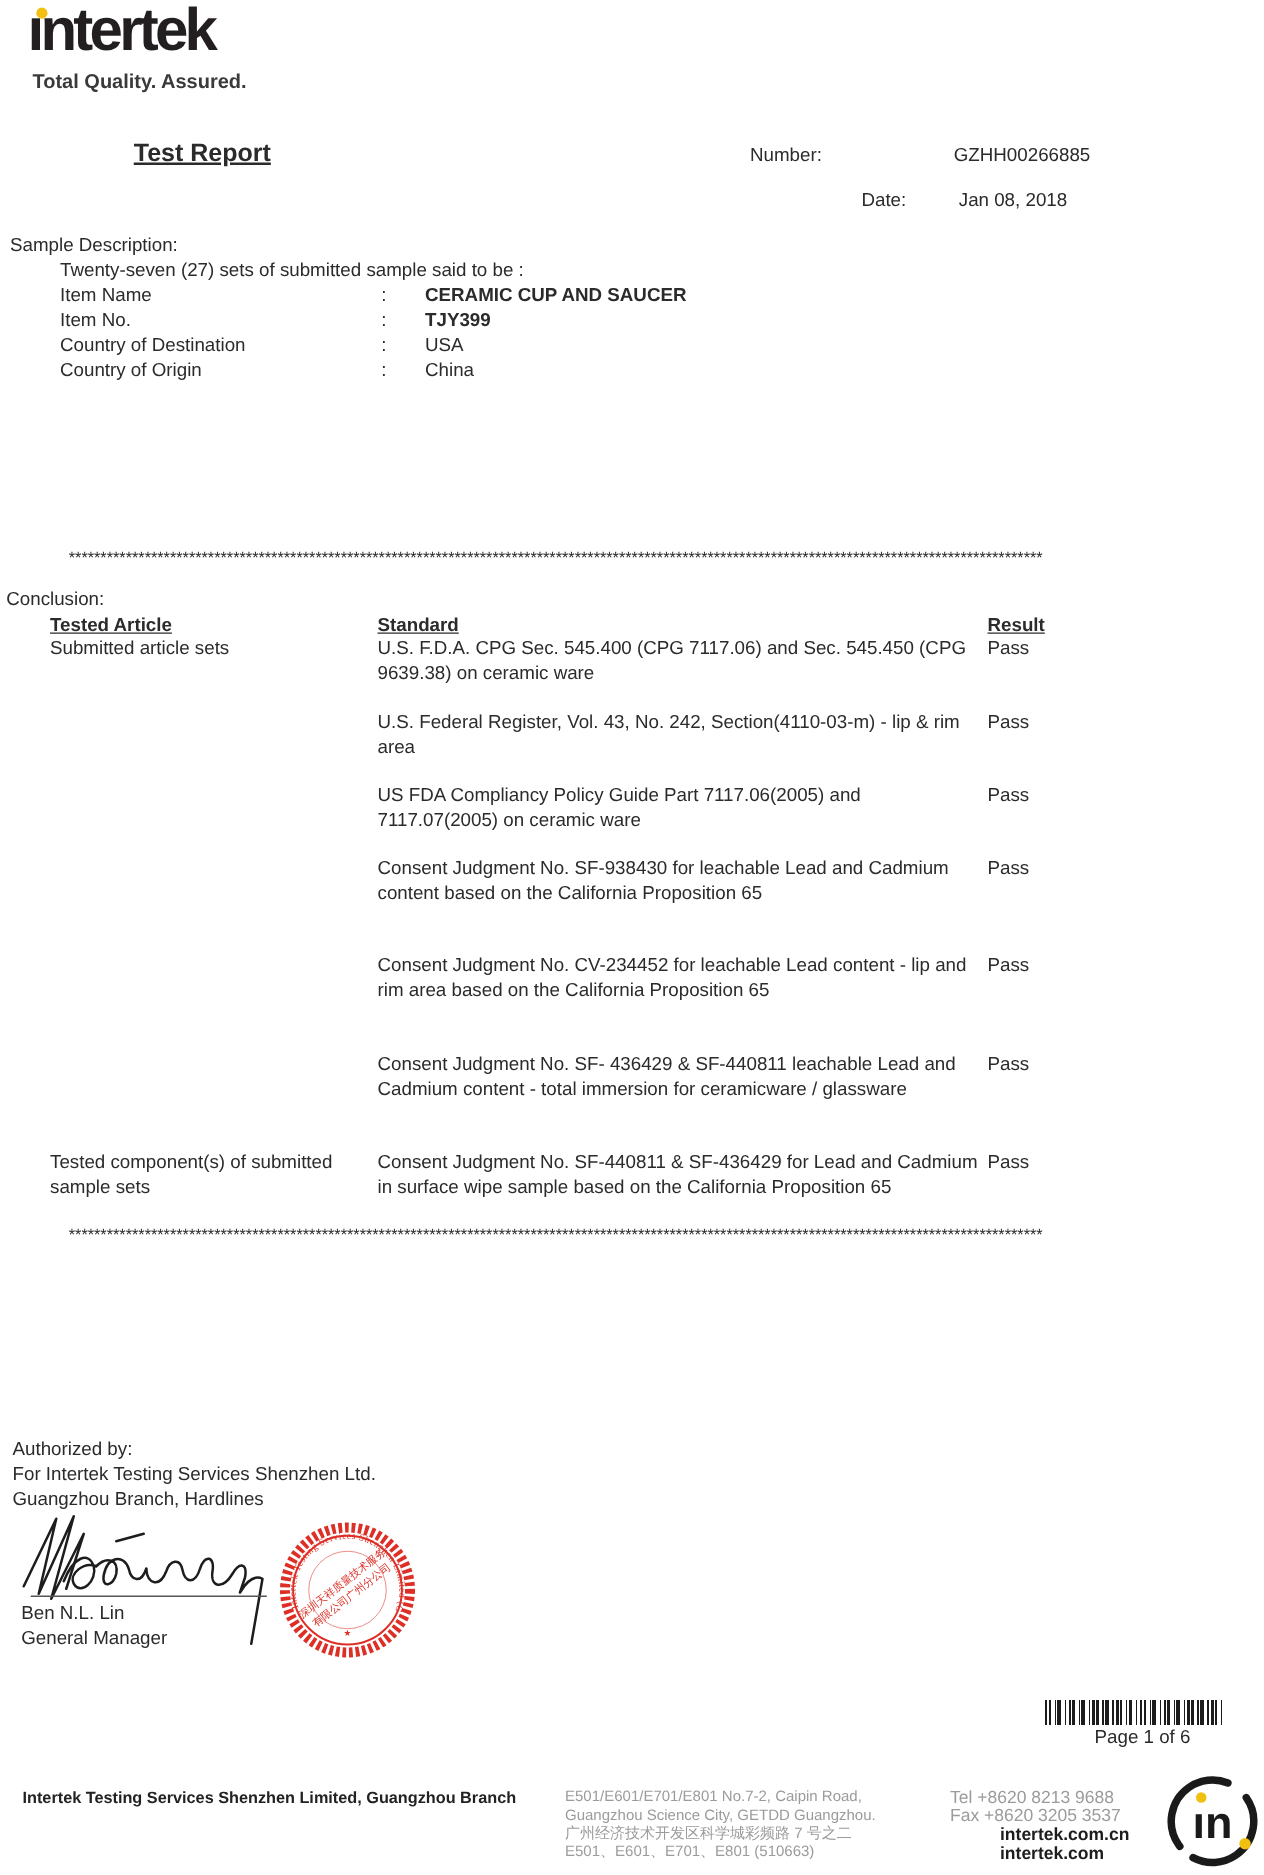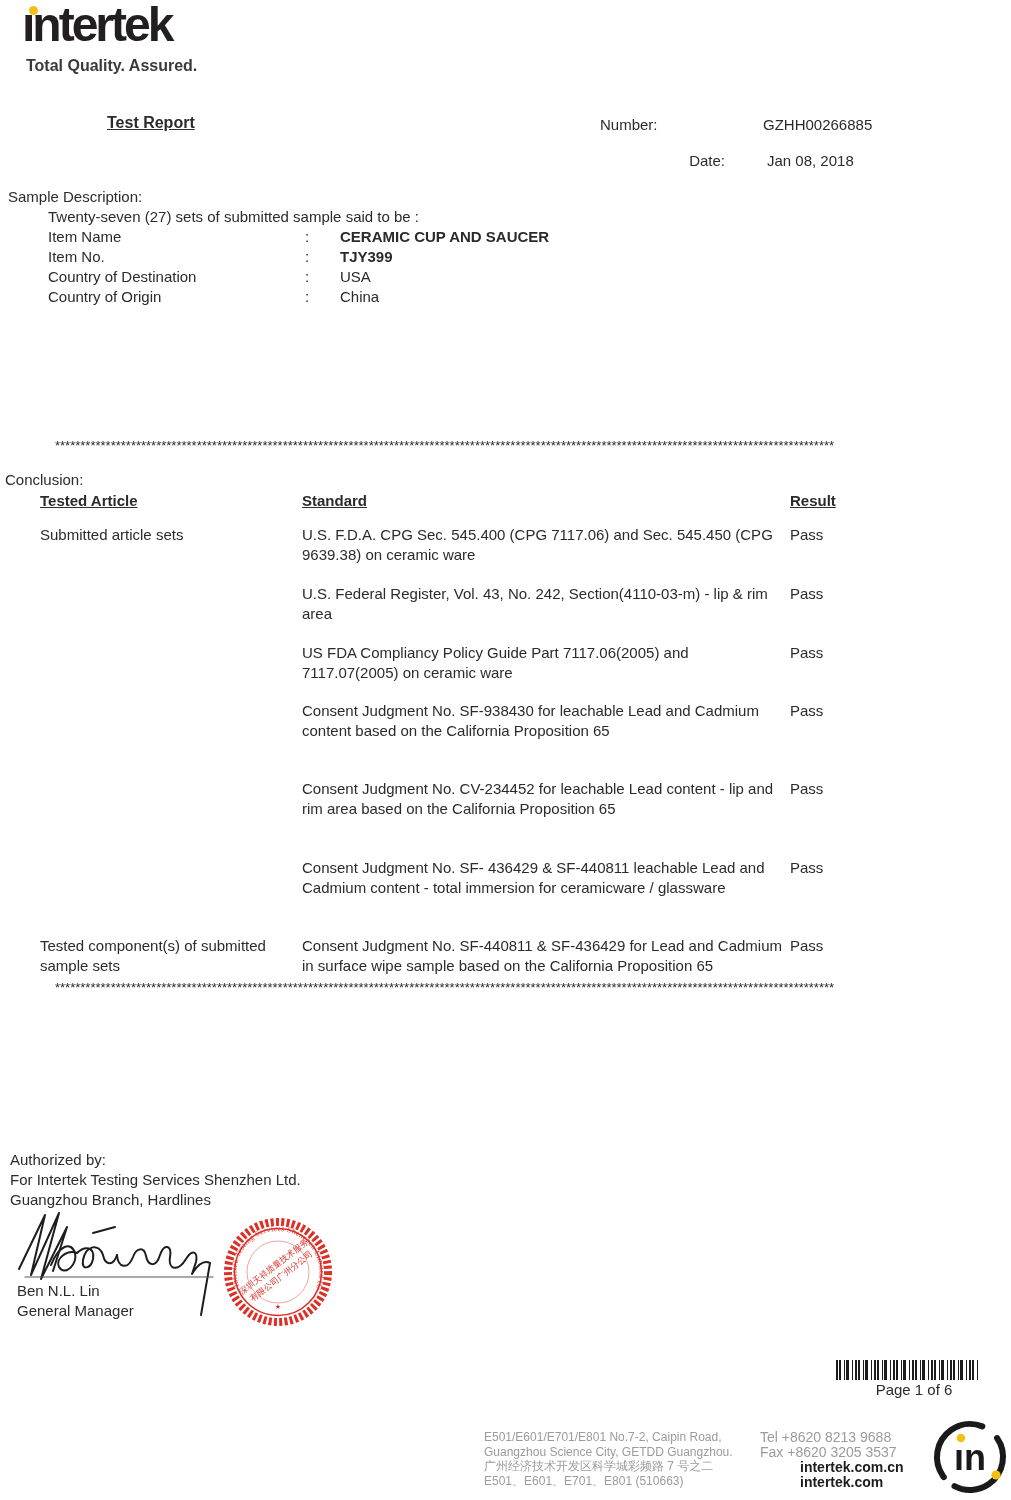--- a/index.html
+++ b/index.html
@@ -1,21 +1,21 @@
 <!DOCTYPE html>
 <html><head>
 <meta charset="utf-8">
 <style>
   * { margin:0; padding:0; box-sizing:border-box; }
   html,body { background:#ffffff; }
   body { font-family:"Liberation Sans", sans-serif; color:#2b2b2b; }
   .page { position:relative; width:1011px; height:1500px; background:#ffffff; overflow:hidden; }
   .abs { position:absolute; }
   .t15 { font-size:15px; line-height:20px; }
-  .t16 { font-size:16px; line-height:20px; }
+  .t16 { font-size:20px; line-height:20px; }
   .bold { font-weight:bold; }
   .ul { text-decoration:underline; }
 
   
   .logo-text { left:22px; top:-4px; font-size:48px; font-weight:800; letter-spacing:-3px; color:#231f20; line-height:58px; }
   .logo-dot { left:29px; top:6px; width:9px; height:9px; border-radius:50%; background:#f2c010; }
   .tagline { left:26px; top:57px; font-size:16px; font-weight:bold; color:#3a3a3a; }
 
   
   .title { left:107px; top:113px; }
@@ -35,37 +35,37 @@
   
   .divider { left:55px; width:922px; font-size:13px; letter-spacing:0px; white-space:nowrap; overflow:hidden; color:#2b2b2b; }
 
   
   .concl-title { left:5px; top:470px; }
   .col-article { left:40px; width:250px; }
   .col-standard { left:302px; width:486px; }
   .col-result { left:790px; width:80px; }
   .hdr-row { top:491px; }
   .hdr-row > div { position:absolute; top:0; }
-  .row-cell { position:absolute; top:0;margin-top:16px; }
+  .row-cell { position:absolute; top:0; }
 
   
   .auth-block { left:10px; top:1150px; }
   .sig-svg { left:5px; top:1205px; }
   .signer-name { left:17px; top:1281px; }
   .signer-title { left:17px; top:1301px; }
   .stamp-svg { left:222px; top:1216px; }
 
   
   .barcode { left:836px; top:1360px; width:142px; height:20px;
     background: repeating-linear-gradient(90deg,#1c1c1c 0 2px,#fff 2px 3px,#1c1c1c 3px 5px,#fff 5px 8px,#1c1c1c 8px 9px,#fff 9px 10px,#1c1c1c 10px 13px,#fff 13px 16px,#1c1c1c 16px 17px,#fff 17px 19px); }
   .page-num { left:838px; top:1380px; width:152px; text-align:center; }
 
   
   .ft-left { left:18px; top:1430px; font-size:13px; line-height:16px; font-weight:bold; color:#222; }
-  .ft-mid { left:452px; top:1430px; font-size:12px; line-height:14.5px; color:#9b9b9b;margin-left:32px; }
+  .ft-mid { left:452px; top:1430px; font-size:12px; line-height:14.5px; color:#9b9b9b; }
   .ft-right { left:760px; top:1430px; font-size:14px; line-height:15px; color:#9b9b9b; }
   .ft-right .web { color:#1d1d1d; font-weight:bold;padding-left:40px; }
   .ft-logo { left:930px; top:1414px; }
 </style>
 </head>
 <body>
 
 <div class="page">
 
   <div class="abs logo-text">ıntertek</div>
@@ -183,20 +183,21 @@
       <text x="56" y="52" font-size="8.5">深圳天祥质量技术服务</text>
       <text x="56" y="64" font-size="8.5">有限公司广州分公司</text>
     </g>
     <text x="56" y="93" font-size="7" fill="#dd2f26" text-anchor="middle">★</text>
   </svg>
 
   <div class="abs barcode"></div>
   <div class="abs page-num t15">Page 1 of 6</div>
 
   <div class="abs ft-left">
+    <div>Intertek Testing Services Shenzhen Limited, Guangzhou Branch</div>
   </div>
   <div class="abs ft-mid">
     <div>E501/E601/E701/E801 No.7-2, Caipin Road,</div>
     <div>Guangzhou Science City, GETDD Guangzhou.</div>
     <div>广州经济技术开发区科学城彩频路 7 号之二</div>
     <div>E501、E601、E701、E801 (510663)</div>
   </div>
   <div class="abs ft-right">
     <div>Tel +8620 8213 9688</div>
     <div>Fax +8620 3205 3537</div>

